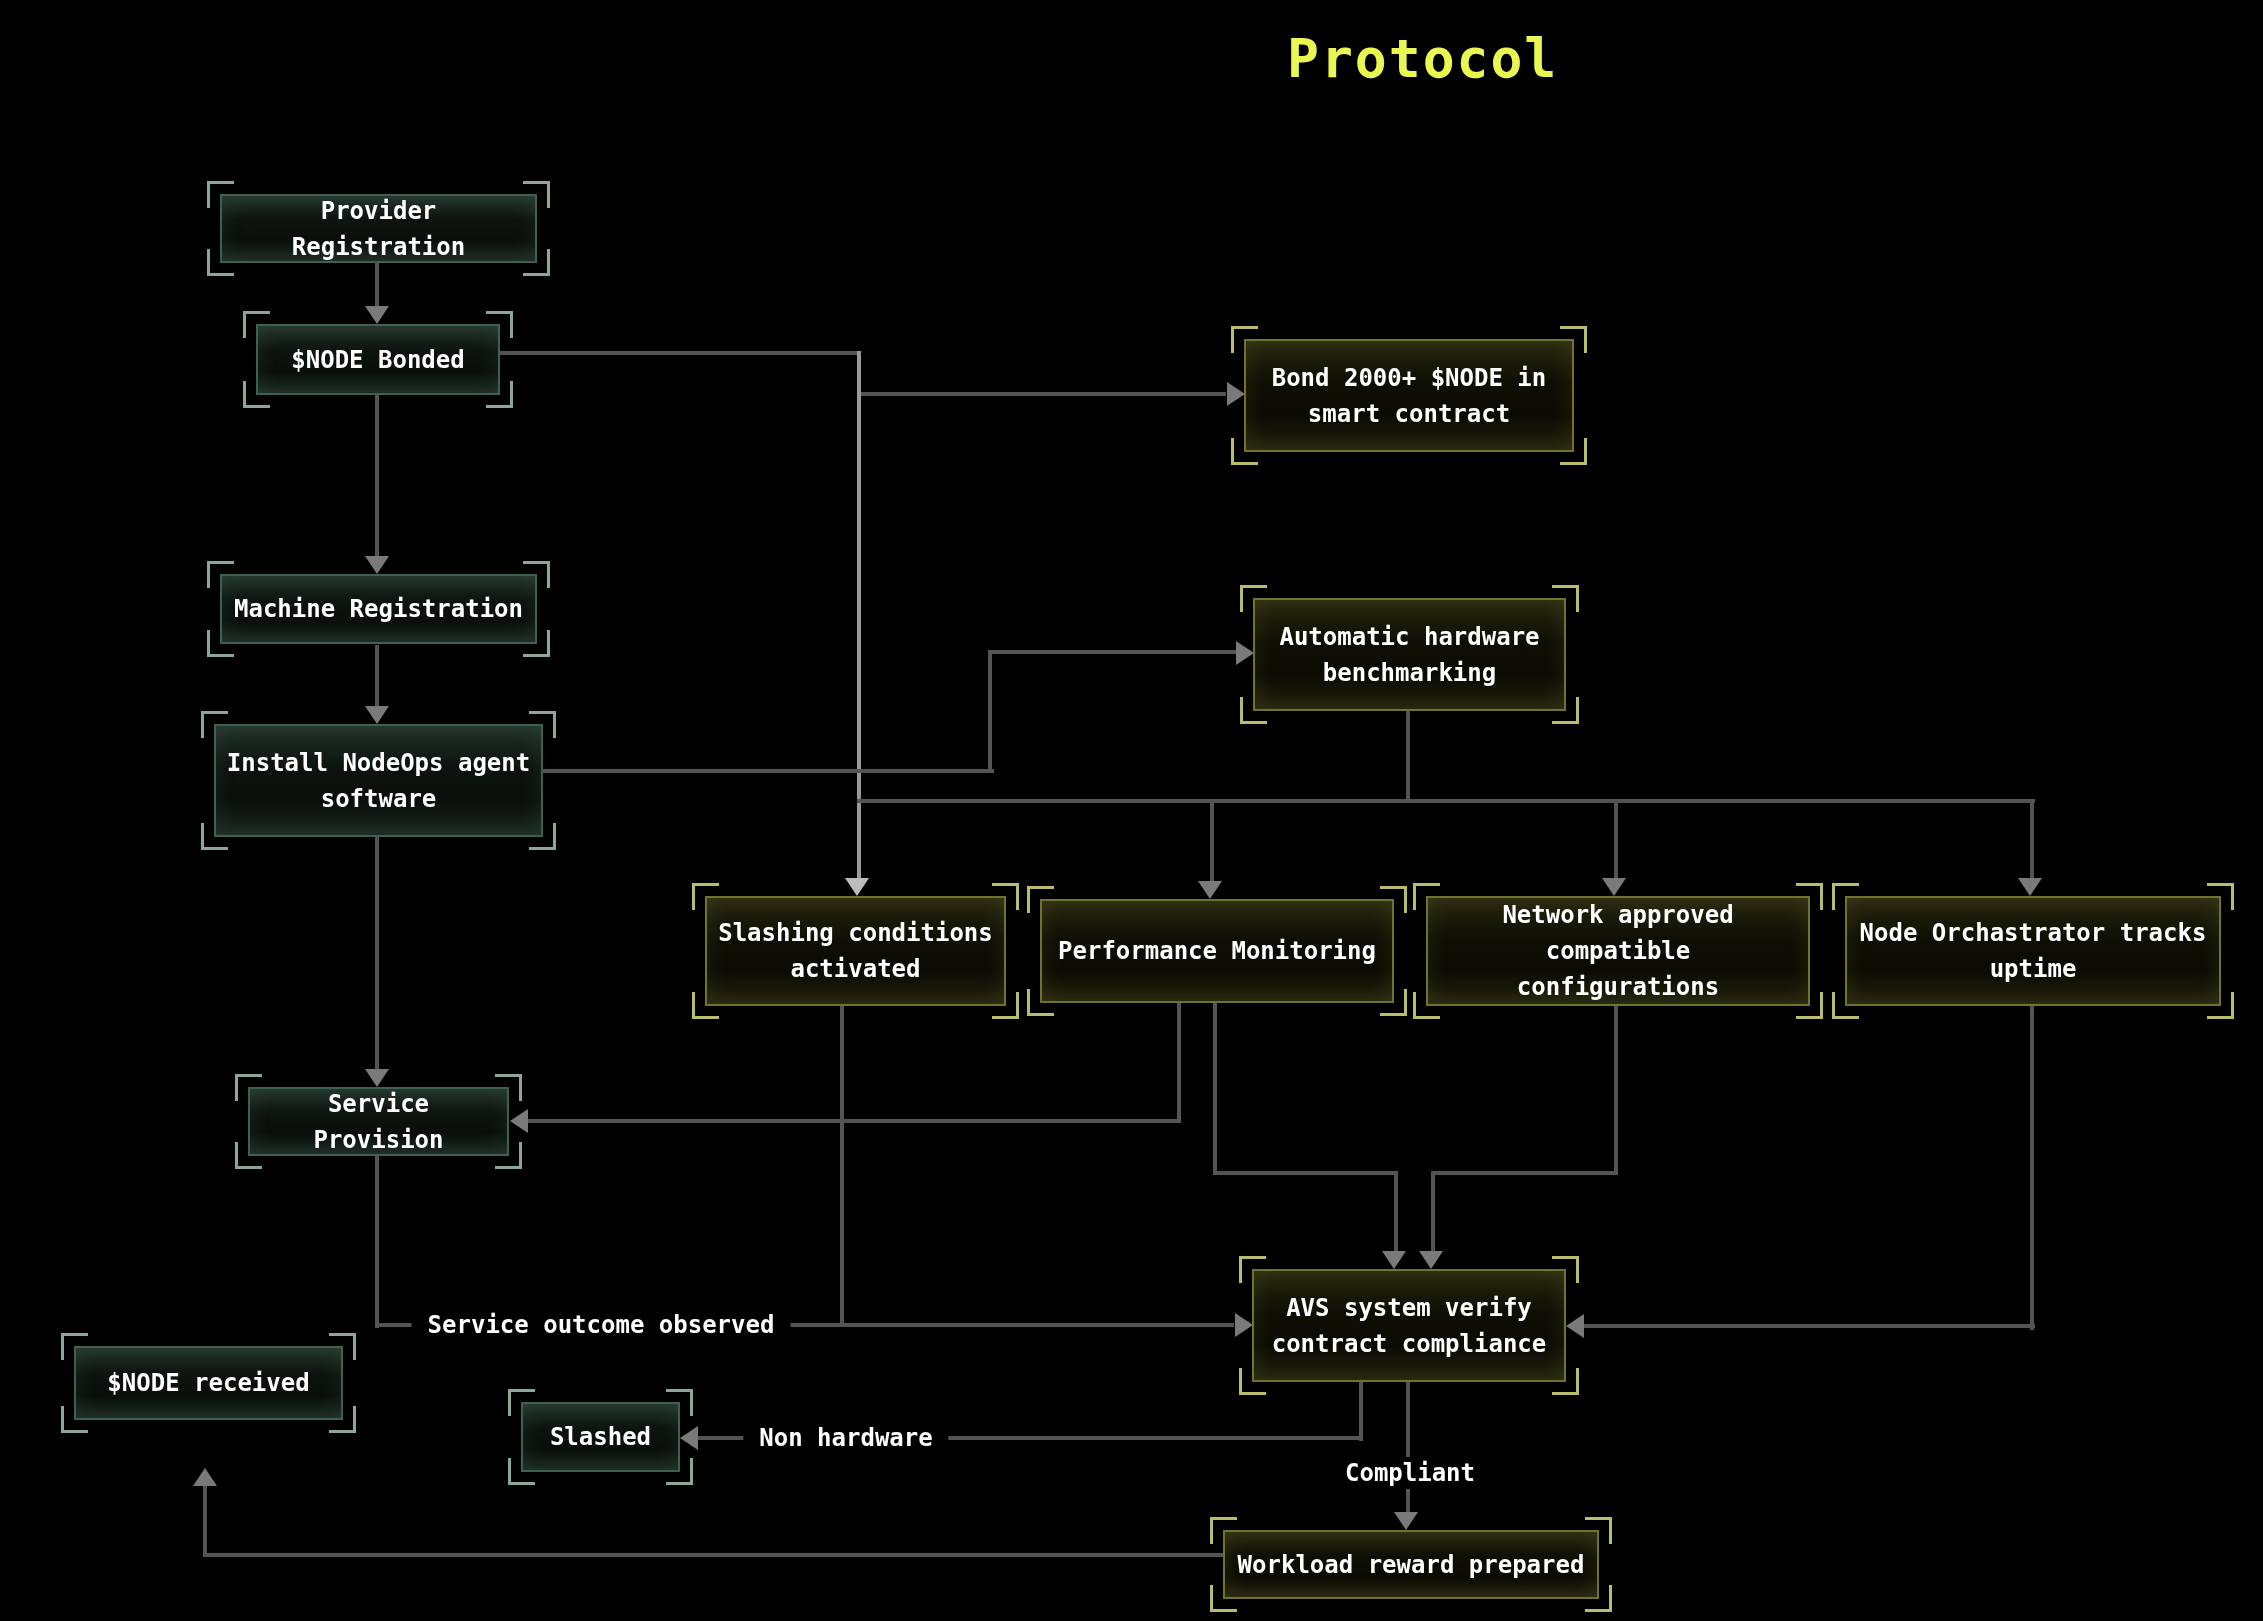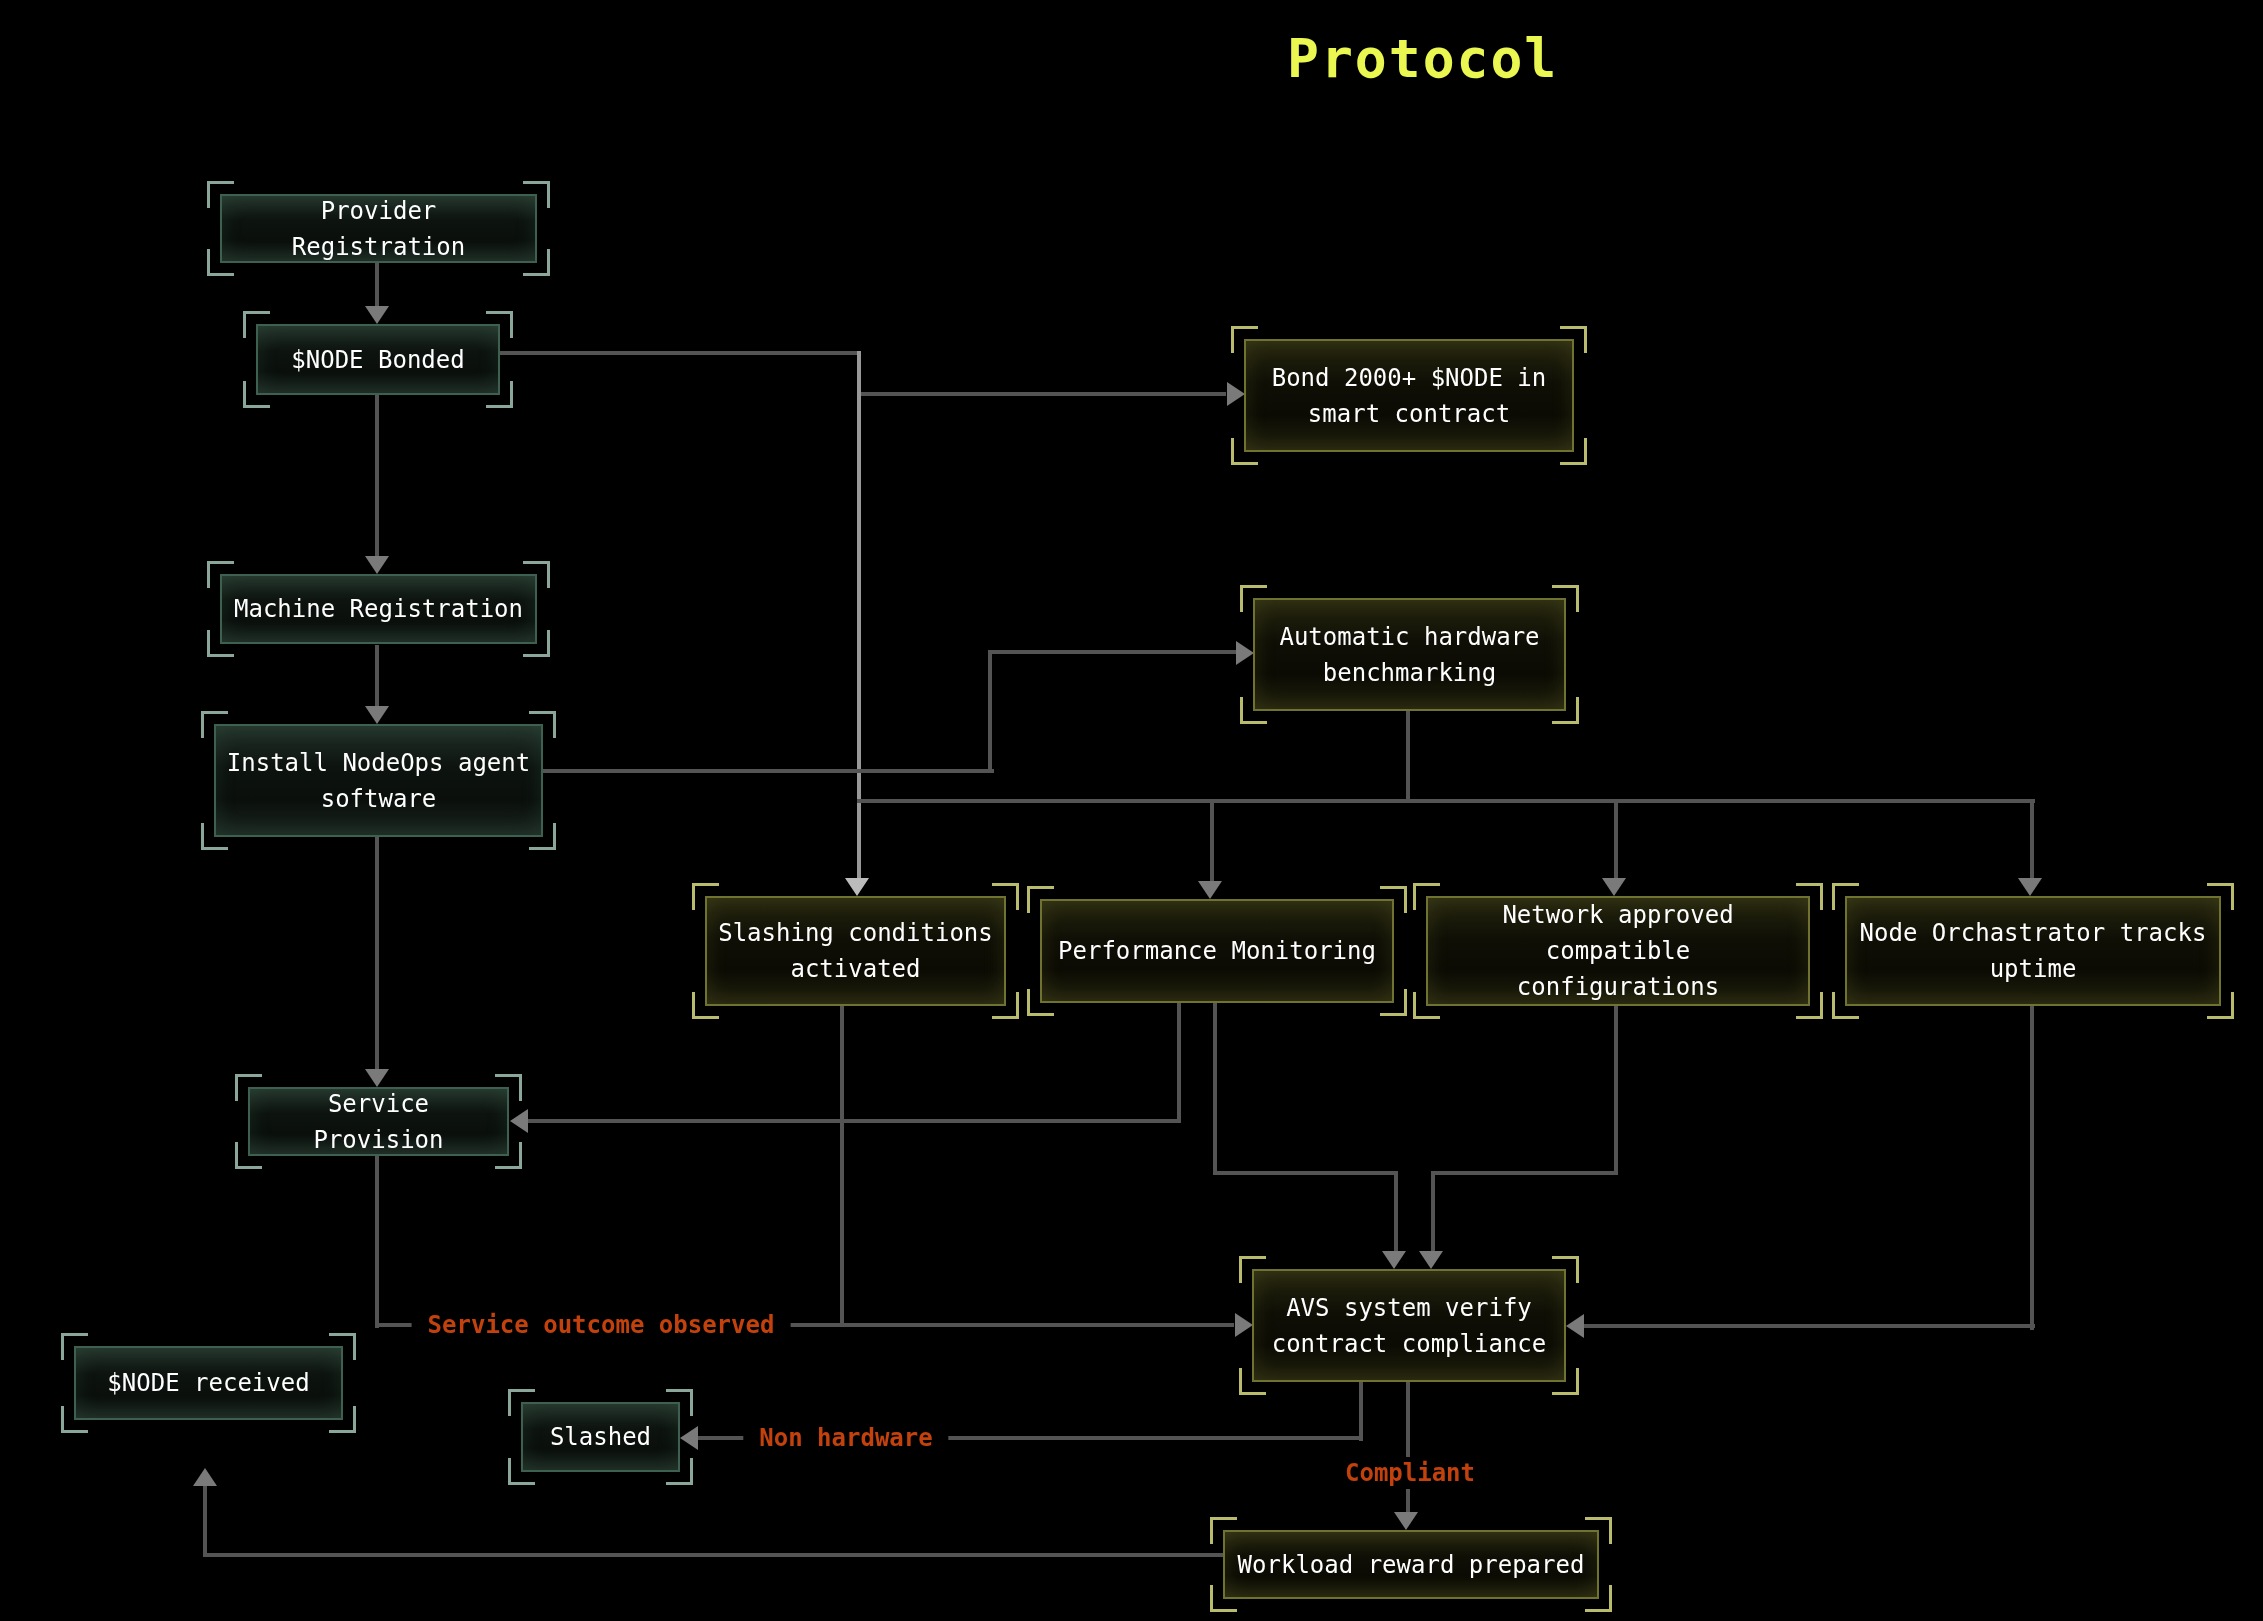--- a/index.html
+++ b/index.html
@@ -17,21 +17,21 @@
   }
   .hdr.provider{color:#79dfa7;}
   .hdr.protocol{color:#e9f750;}
 
   .node{
     position:absolute;
     border:2px solid;
     display:flex;align-items:center;justify-content:center;
     text-align:center;
     color:#ffffff;
-    font-size:24px;font-weight:400;line-height:1.5;
+    font-size:24px;font-weight:700;line-height:1.5;
     padding:4px 10px;box-sizing:border-box;
   }
   .node.green{
     --bc:#8aa79a;
     border-color:#3e6050;
     background:linear-gradient(180deg,#223129 0%,#0d130f 38%,#0a0f0c 68%,#1b2620 100%);
     box-shadow:inset 0 0 22px rgba(110,190,150,.12);
   }
   .node.yellow{
     --bc:#b9bc6c;
@@ -49,21 +49,21 @@
   .ln.lt{background:#989898;}
   .ah{position:absolute;width:0;height:0;}
   .ah.down{border-left:12px solid transparent;border-right:12px solid transparent;border-top:18px solid #7a7a7a;}
   .ah.up{border-left:12px solid transparent;border-right:12px solid transparent;border-bottom:18px solid #7a7a7a;}
   .ah.left{border-top:12px solid transparent;border-bottom:12px solid transparent;border-right:18px solid #7a7a7a;}
   .ah.right{border-top:12px solid transparent;border-bottom:12px solid transparent;border-left:18px solid #7a7a7a;}
   .ah.lt2.down{border-top-color:#bcbcbc;}
 
   .elabel{
     position:absolute;transform:translate(-50%,-50%);
-    background:#000;color:#c2410c;
+    background:#000;color:#ffffff;
     font-size:24px;font-weight:700;white-space:nowrap;
     padding:2px 16px;
   }
 </style>
 </head>
 <body>
 
 <div class="stage">
 
   <div class="hdr protocol" style="left:1287px;top:28px">Protocol</div>

